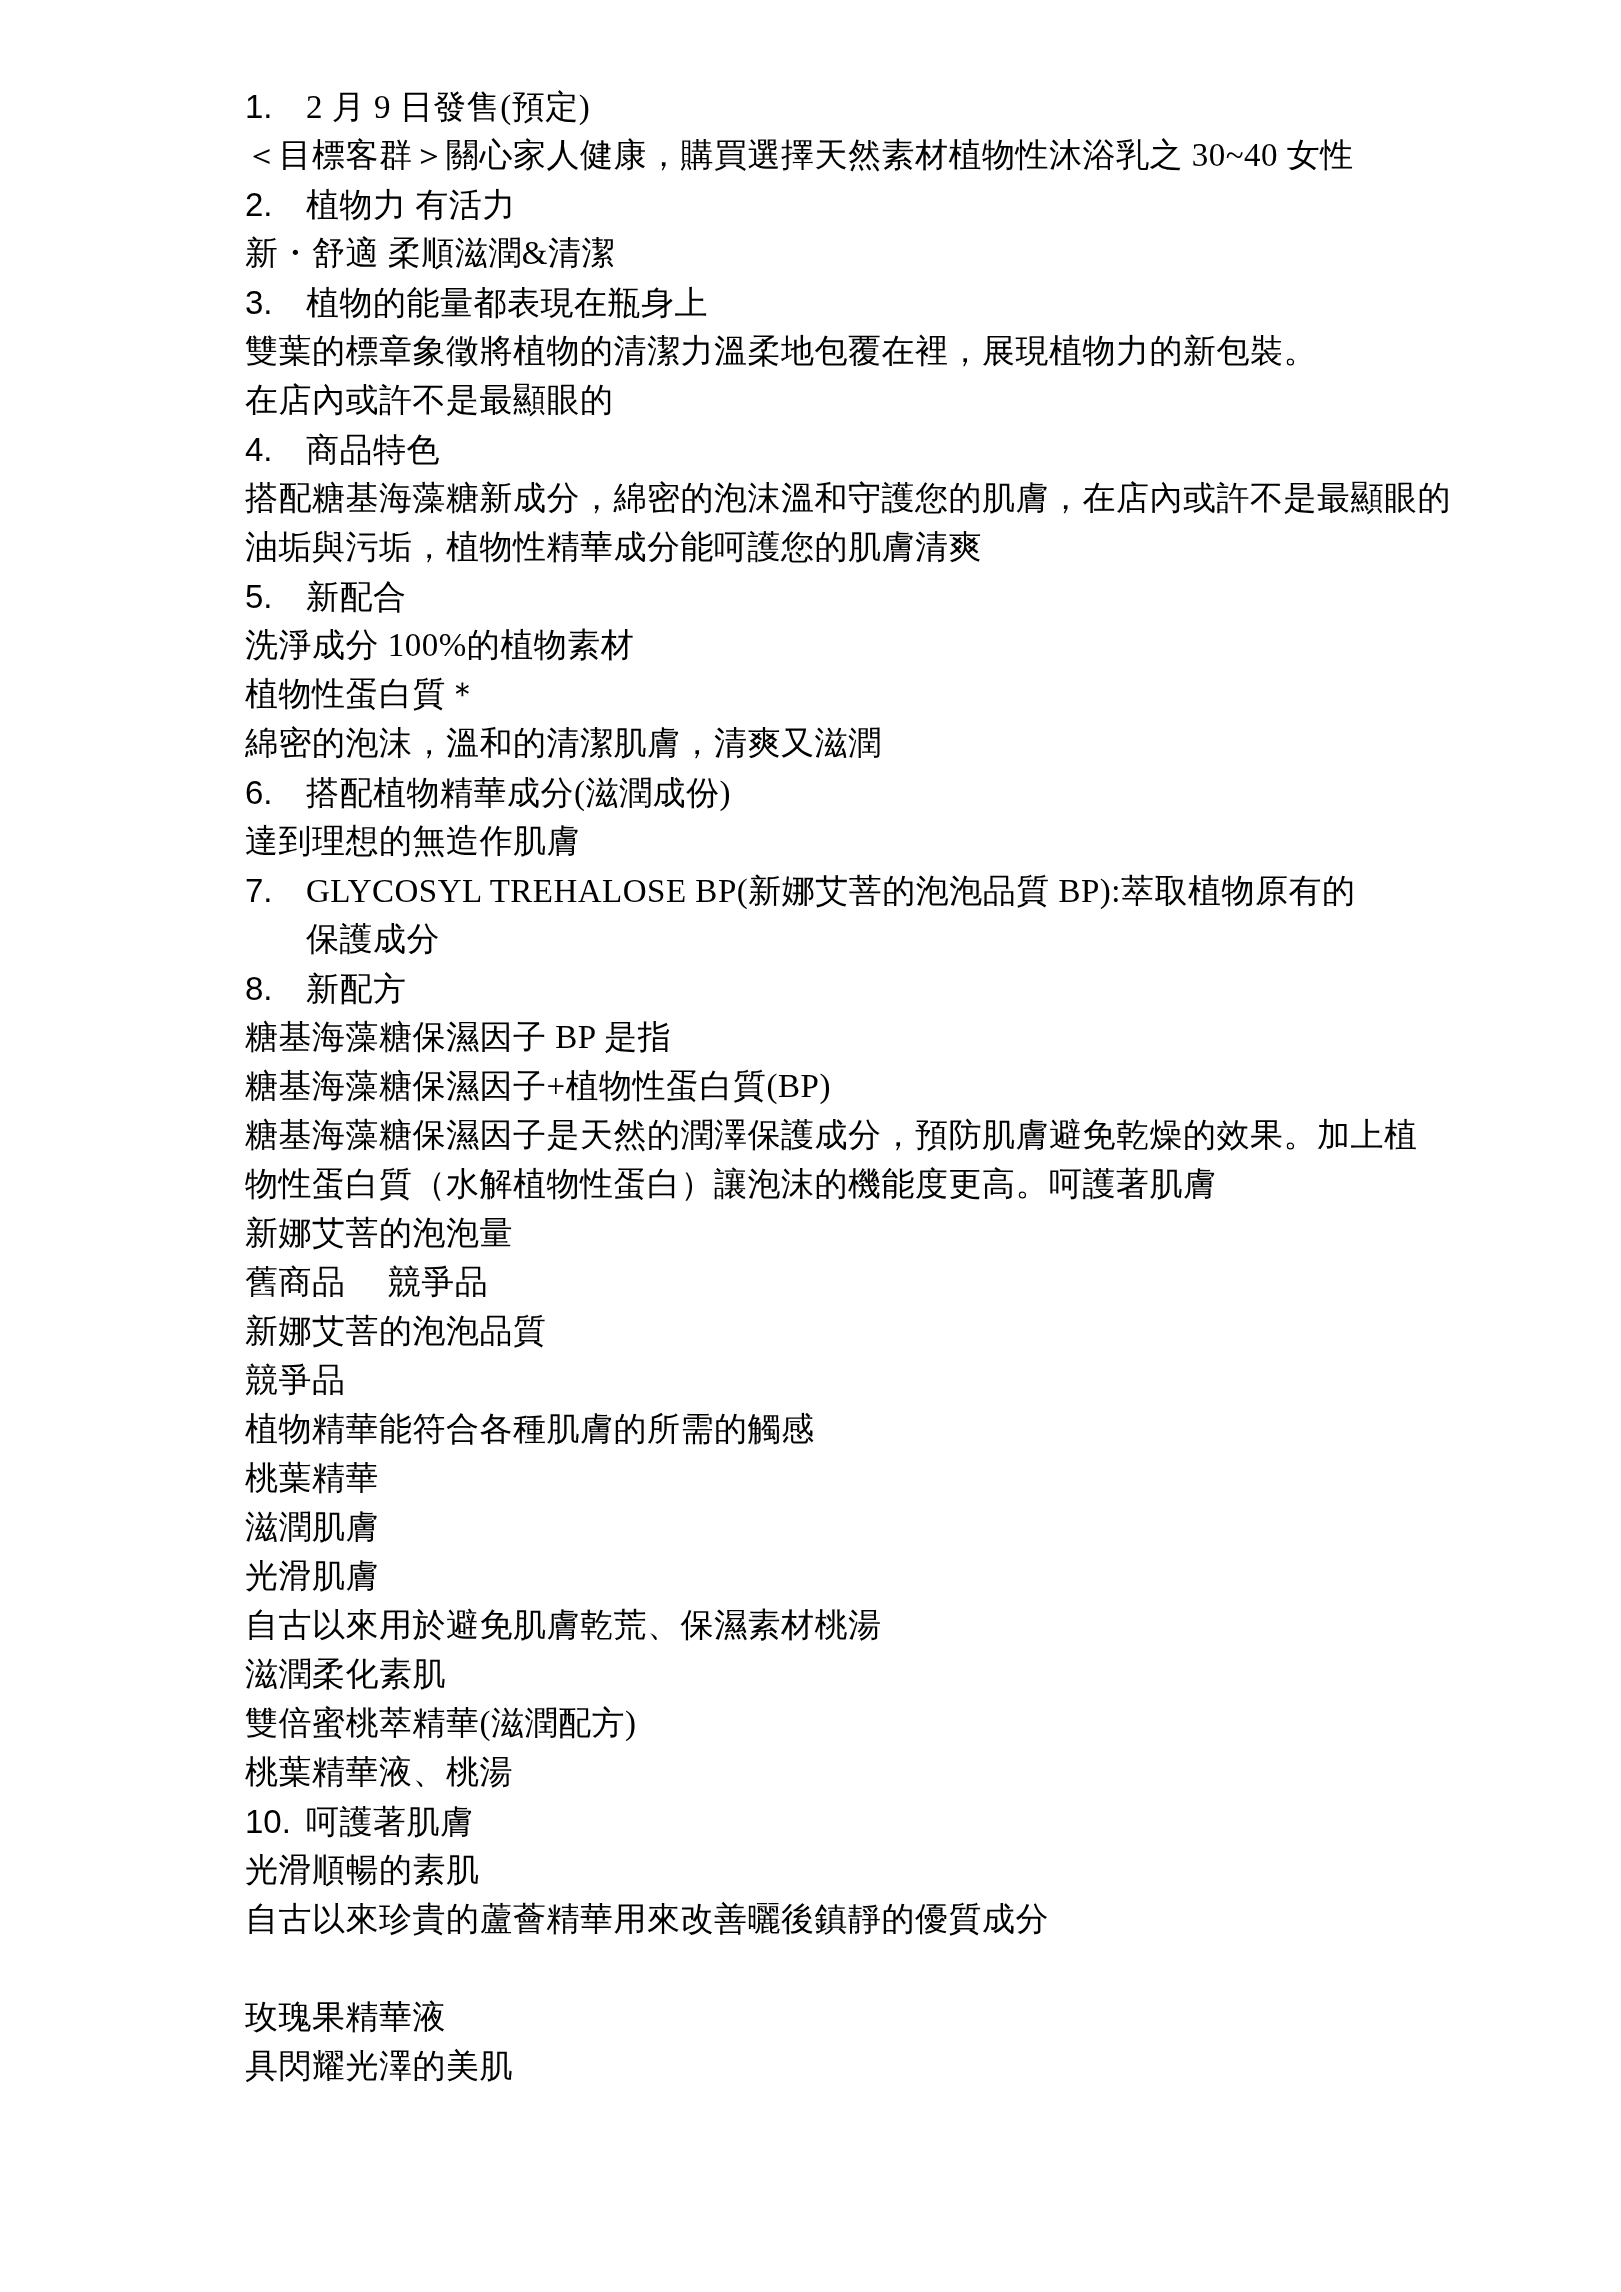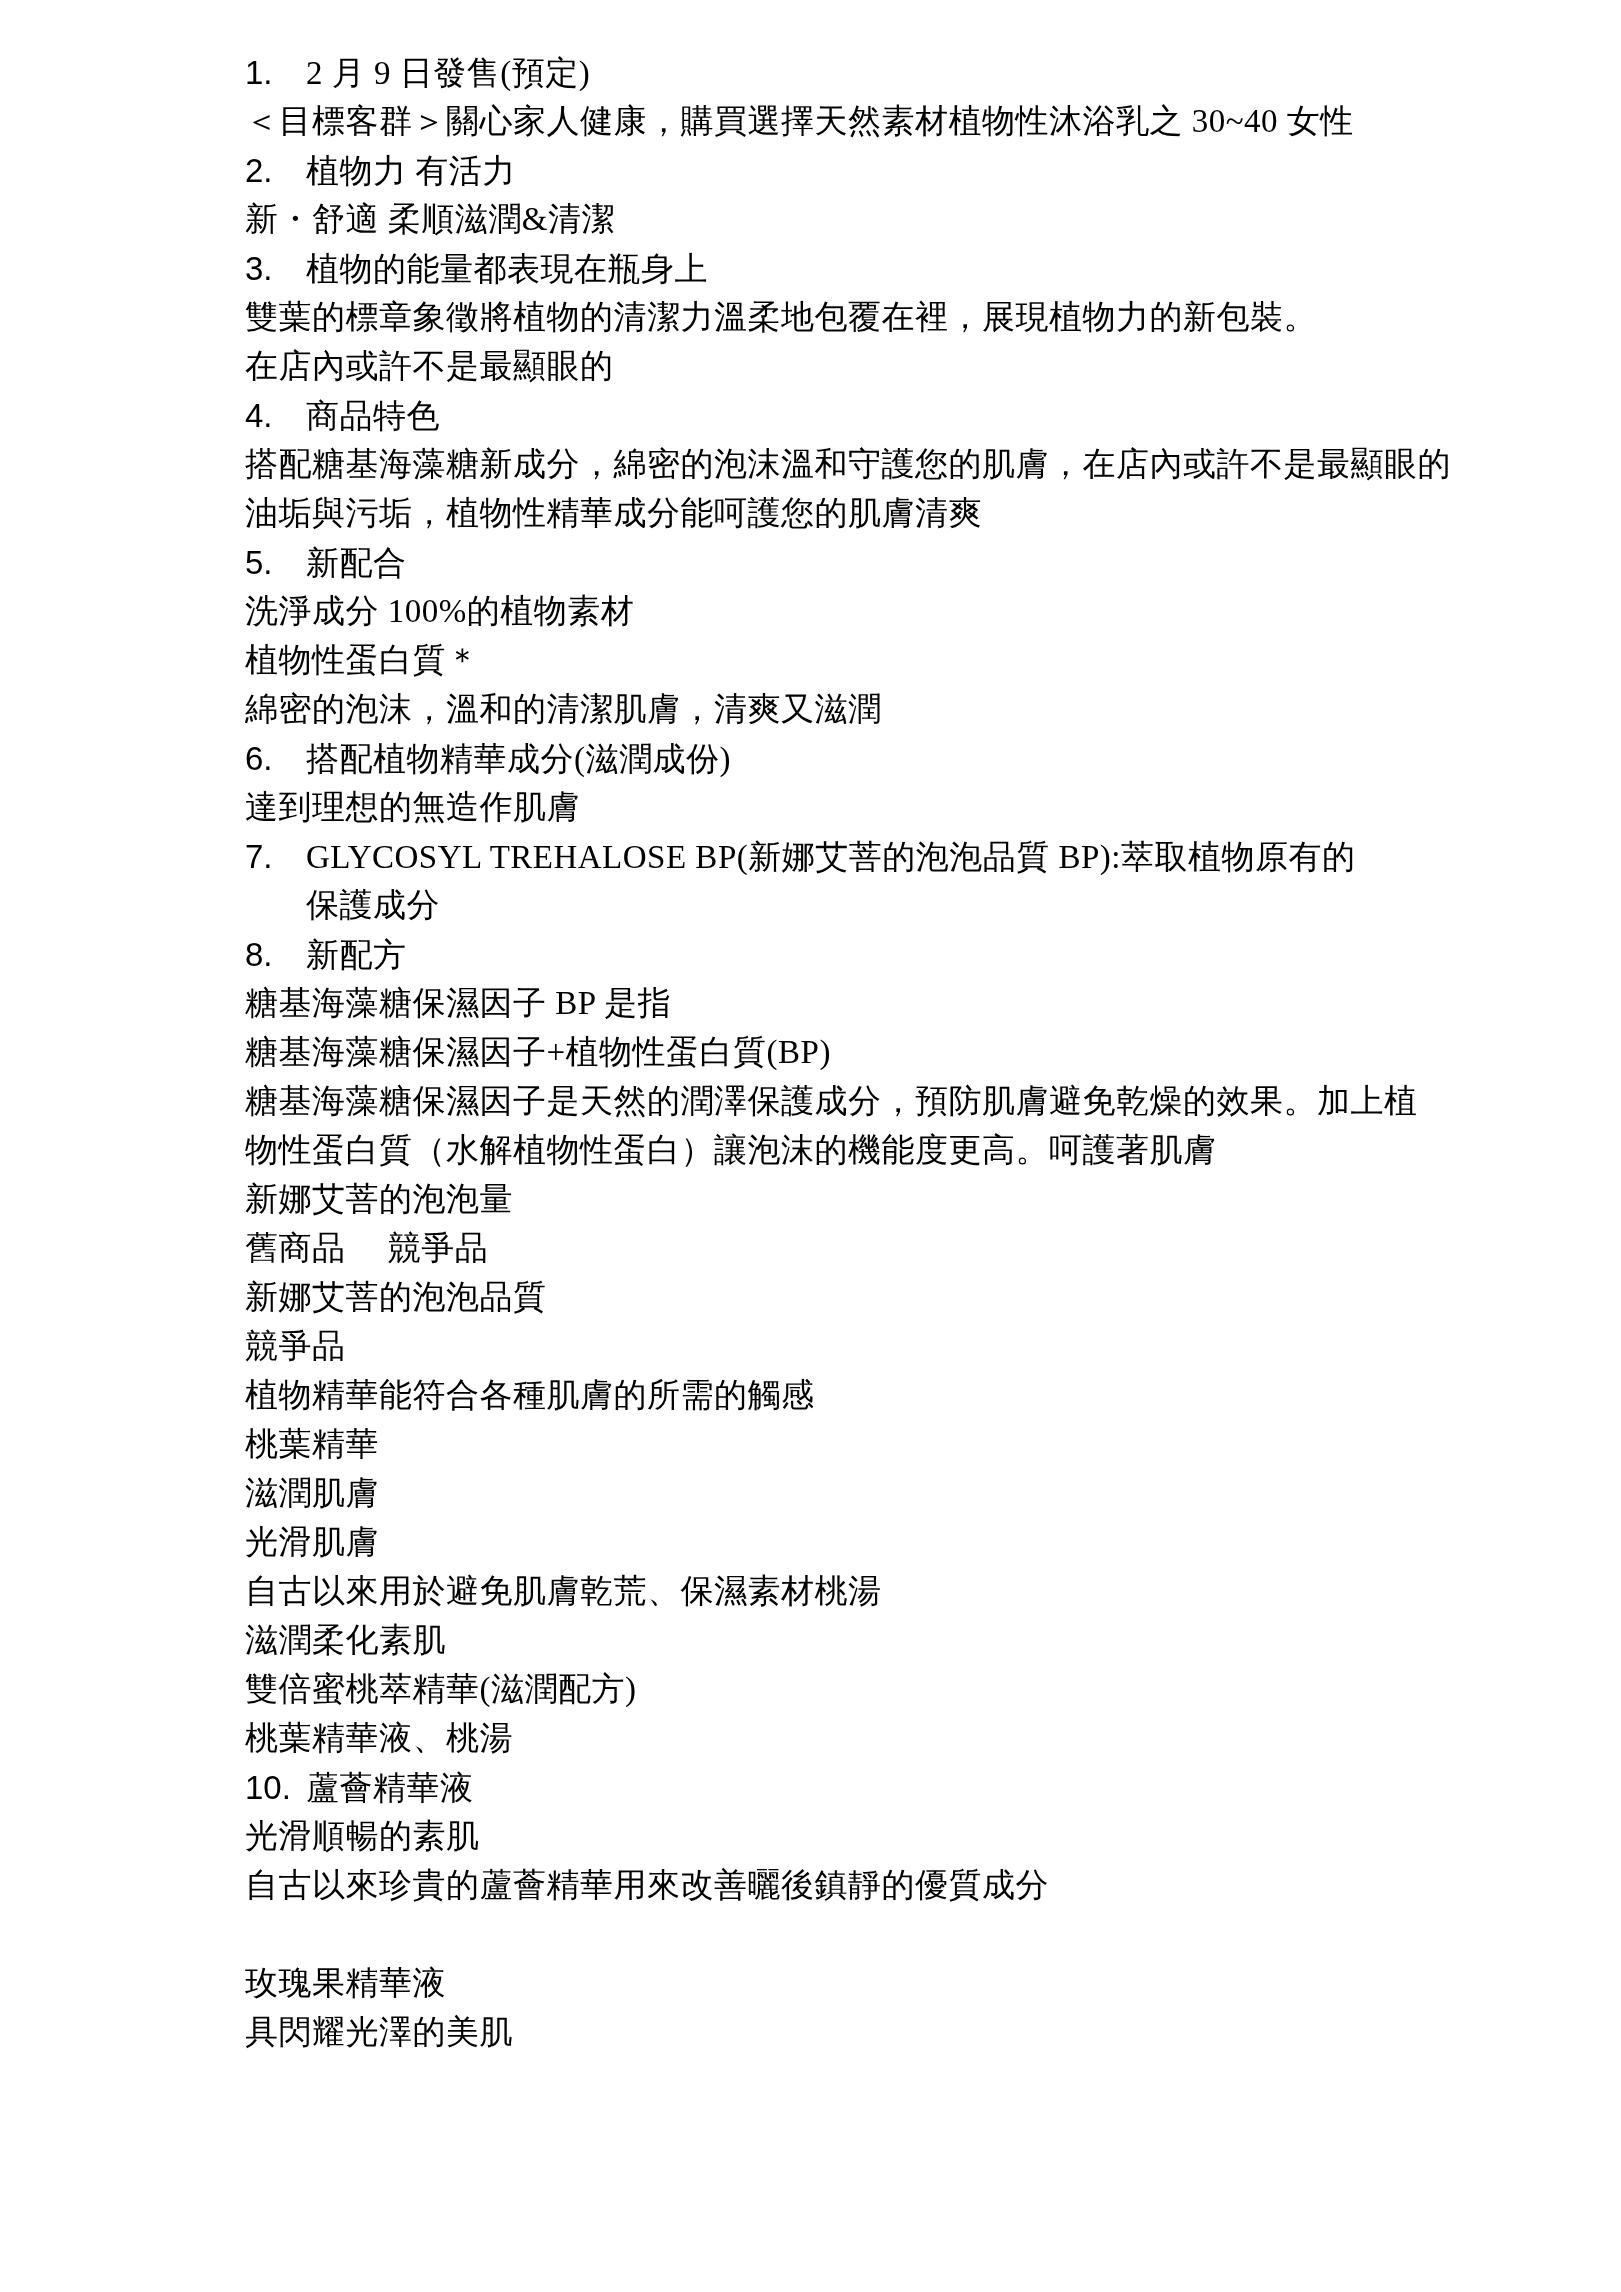--- a/index.html
+++ b/index.html
@@ -12,21 +12,21 @@
     width: 1621px;
     height: 2293px;
     background: #ffffff;
     overflow: hidden;
     font-family: "Liberation Serif", "DejaVu Serif", serif;
     color: #000000;
   }
   .doc-body {
     position: absolute;
     left: 245px;
-    top: 48px;
+    top: 82px;
     width: 1147px;
   }
   .line {
     height: 49px;
     line-height: 49px;
     font-size: 33px;
     white-space: nowrap;
     letter-spacing: 0.5px;
   }
   .line .num {
@@ -75,21 +75,21 @@
       <div class="line plain">新娜艾菩的泡泡品質</div>
       <div class="line plain">競爭品</div>
       <div class="line plain">植物精華能符合各種肌膚的所需的觸感</div>
       <div class="line plain">桃葉精華</div>
       <div class="line plain">滋潤肌膚</div>
       <div class="line plain">光滑肌膚</div>
       <div class="line plain">自古以來用於避免肌膚乾荒、保濕素材桃湯</div>
       <div class="line plain">滋潤柔化素肌</div>
       <div class="line plain">雙倍蜜桃萃精華(滋潤配方)</div>
       <div class="line plain">桃葉精華液、桃湯</div>
-      <div class="line numbered"><span class="num">10.</span><span>蘆薈精華液</span></div>
+      <div class="line numbered"><span class="num">10.</span><span>呵護著肌膚</span></div>
       <div class="line plain">光滑順暢的素肌</div>
       <div class="line plain">自古以來珍貴的蘆薈精華用來改善曬後鎮靜的優質成分</div>
       <div class="line blank">&nbsp;</div>
       <div class="line plain">玫瑰果精華液</div>
       <div class="line plain">具閃耀光澤的美肌</div>
     </div>
 </div>
 
 
 </body></html>

